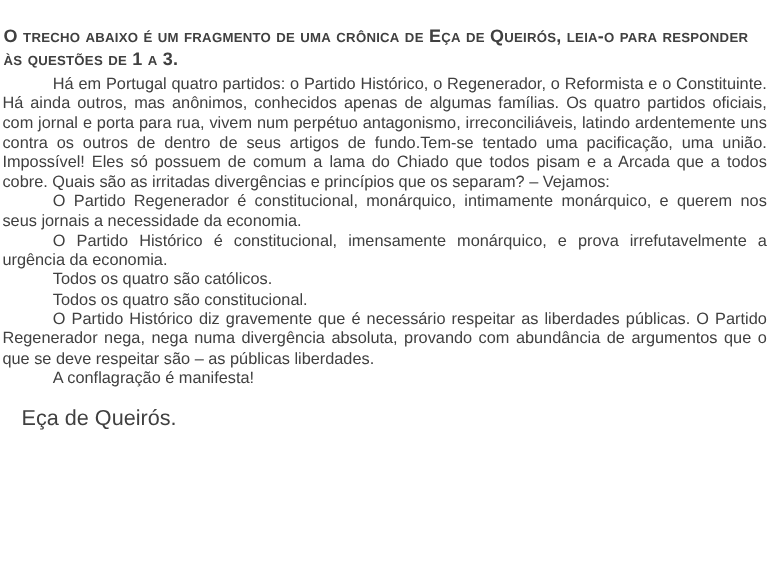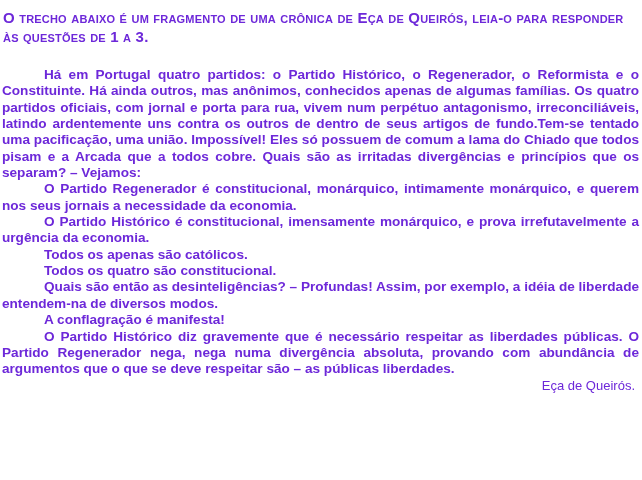--- a/index.html
+++ b/index.html
@@ -6,66 +6,64 @@
     margin: 0;
     padding: 0;
     background: #ffffff;
   }
   .page {
     position: relative;
     width: 642px;
     height: 480px;
     box-sizing: border-box;
     background: #ffffff;
-    color: #6d28d9;
+    color: #404040;
     font-family: "Liberation Sans", sans-serif;
-    padding: 6px 3px 0 2px;
+    padding: 19px 3px 0 2px;
     overflow: hidden;
   }
   .header {
     font-size: 15px;
     font-weight: bold;
     font-variant: small-caps;
     letter-spacing: 0.2px;
     line-height: 19px;
     margin: 2px 0 0 1px;
     text-align: left;
   }
   .text-body {
-    margin-top: 21px;
-    font-weight: bold;
+    margin-top: 3px;
   }
   .text-body p {
     margin: 0;
     font-size: 13.6px;
     line-height: 16.35px;
     text-align: justify;
     text-indent: 42px;
   }
   .signature {
-    margin: 0;
-    font-size: 13px;
+    margin: 16px;
+    font-size: 18px;
     line-height: 16.35px;
-    text-align: right;
+    text-align: left;
     padding-right: 4px;
   }
 </style>
 </head>
 <body>
 
 <div class="page">
 
   <h1 class="header">O trecho abaixo é um fragmento de uma crônica de Eça de Queirós, leia-o para responder às questões de 1 a 3.</h1>
 
   <div class="text-body">
     <p>Há em Portugal quatro partidos: o Partido Histórico, o Regenerador, o Reformista e o Constituinte. Há ainda outros, mas anônimos, conhecidos apenas de algumas famílias. Os quatro partidos oficiais, com jornal e porta para rua, vivem num perpétuo antagonismo, irreconciliáveis, latindo ardentemente uns contra os outros de dentro de seus artigos de fundo.Tem-se tentado uma pacificação, uma união. Impossível! Eles só possuem de comum a lama do Chiado que todos pisam e a Arcada que a todos cobre. Quais são as irritadas divergências e princípios que os separam? – Vejamos:</p>
     <p>O Partido Regenerador é constitucional, monárquico, intimamente monárquico, e querem nos seus jornais a necessidade da economia.</p>
     <p>O Partido Histórico é constitucional, imensamente monárquico, e prova irrefutavelmente a urgência da economia.</p>
-    <p>Todos os apenas são católicos.</p>
+    <p>Todos os quatro são católicos.</p>
     <p>Todos os quatro são constitucional.</p>
-    <p>Quais são então as desinteligências? – Profundas! Assim, por exemplo, a idéia de liberdade entendem-na de diversos modos.</p>
+    <p>O Partido Histórico diz gravemente que é necessário respeitar as liberdades públicas. O Partido Regenerador nega, nega numa divergência absoluta, provando com abundância de argumentos que o que se deve respeitar são – as públicas liberdades.</p>
     <p>A conflagração é manifesta!</p>
-    <p>O Partido Histórico diz gravemente que é necessário respeitar as liberdades públicas. O Partido Regenerador nega, nega numa divergência absoluta, provando com abundância de argumentos que o que se deve respeitar são – as públicas liberdades.</p>
   </div>
 
   <p class="signature">Eça de Queirós.</p>
 
 </div>
 
 </body></html>

